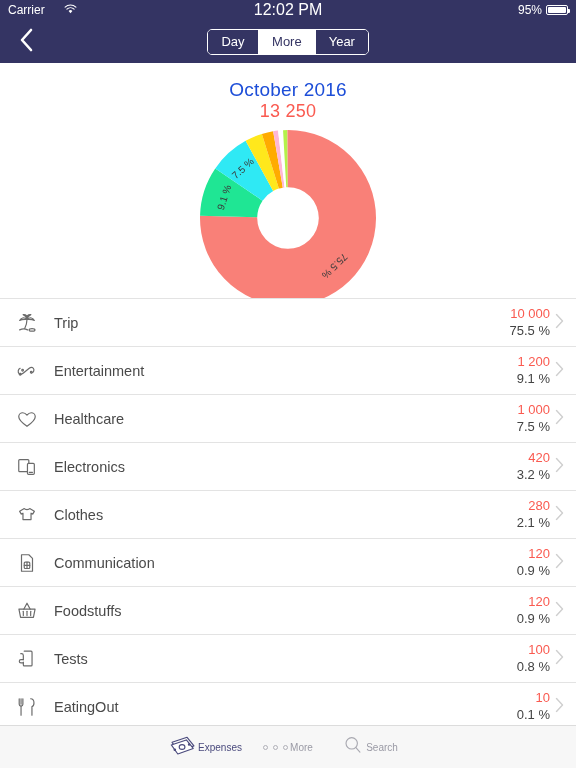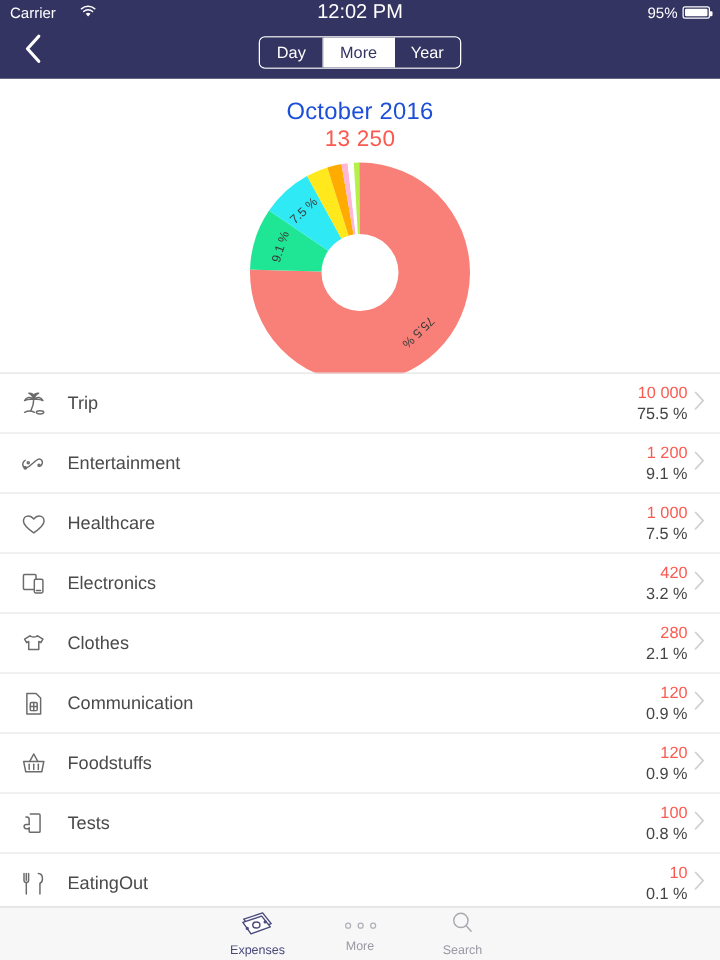--- a/index.html
+++ b/index.html
@@ -75,21 +75,21 @@
   .row-pct { font-size: 13px; color: #444; }
   .chev { position:absolute; right: 12px; top: 50%; transform: translateY(-50%);
           color:#cfcfcf; }
 
   
   .tabbar {
     position: absolute; bottom: 0; left: 0; right: 0; height: 43px;
     background: #f7f7f7; border-top: 1px solid #dcdcdc;
     display: flex; align-items: center; justify-content: center; gap: 0;
   }
-  .tab { width: 82px; display:flex; flex-direction: column; align-items:center;
+  .tab { width: 82px; display:flex; flex-direction: row; align-items:center;
          justify-content:center; cursor:pointer; gap:2px; }
   .tab-label { font-size: 10px; }
   .tab.active .tab-label { color: #4a4a7d; }
   .tab .tab-label { color: #9a9aa5; }
   .dots { display:flex; gap:5px; height:18px; align-items:center; }
   .dots span { width:5px; height:5px; border-radius:50%; border:1px solid #b0b0b8; display:block; }
 </style>
 </head>
 <body>
 

